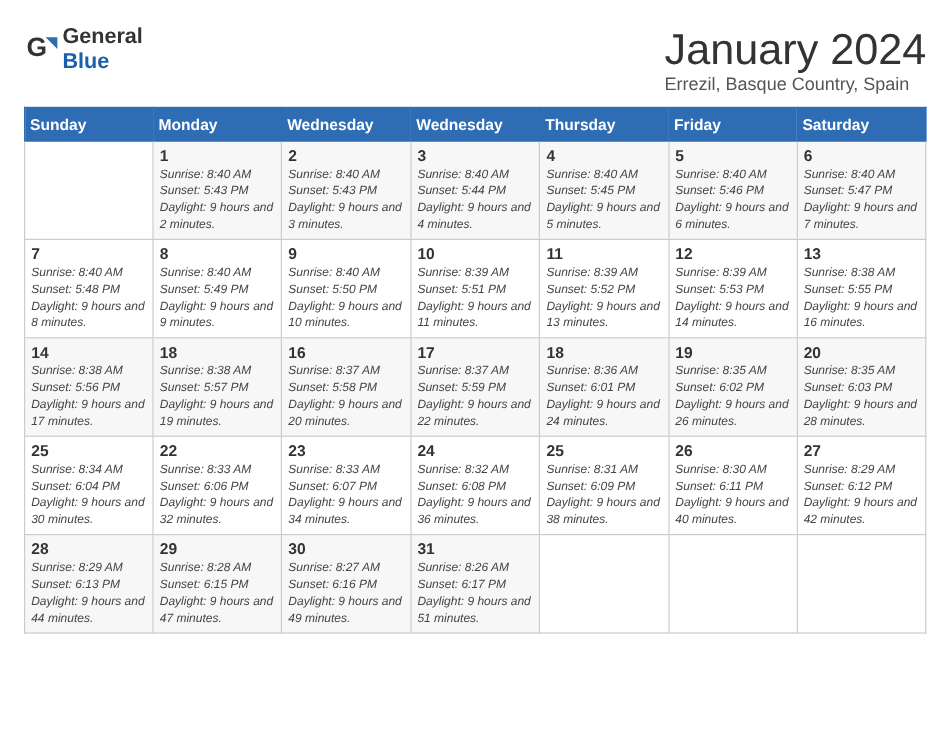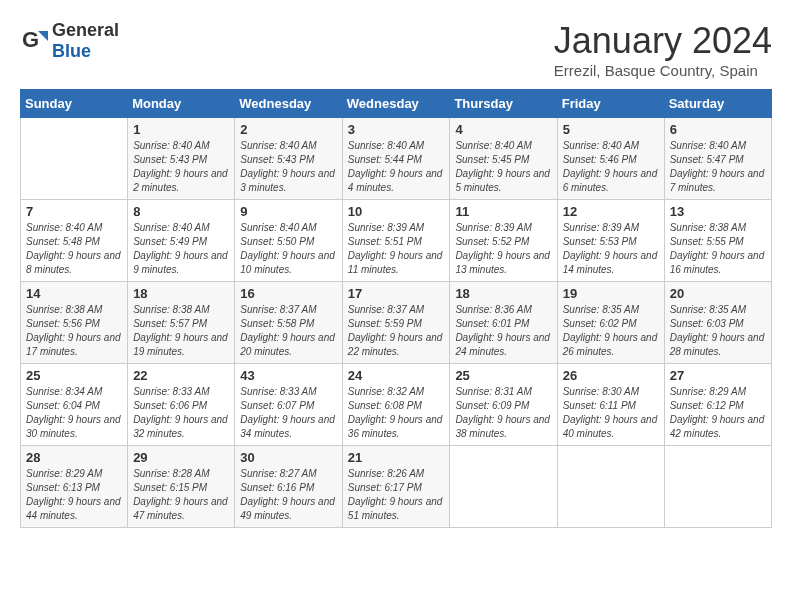--- a/index.html
+++ b/index.html
@@ -212,21 +212,21 @@
       <tr>
         <td>
           <span class="day-number">25</span>
           <div class="day-info">Sunrise: 8:34 AM<br>Sunset: 6:04 PM<br>Daylight: 9 hours and 30 minutes.</div>
         </td>
         <td>
           <span class="day-number">22</span>
           <div class="day-info">Sunrise: 8:33 AM<br>Sunset: 6:06 PM<br>Daylight: 9 hours and 32 minutes.</div>
         </td>
         <td>
-          <span class="day-number">43</span>
+          <span class="day-number">23</span>
           <div class="day-info">Sunrise: 8:33 AM<br>Sunset: 6:07 PM<br>Daylight: 9 hours and 34 minutes.</div>
         </td>
         <td>
           <span class="day-number">24</span>
           <div class="day-info">Sunrise: 8:32 AM<br>Sunset: 6:08 PM<br>Daylight: 9 hours and 36 minutes.</div>
         </td>
         <td>
           <span class="day-number">25</span>
           <div class="day-info">Sunrise: 8:31 AM<br>Sunset: 6:09 PM<br>Daylight: 9 hours and 38 minutes.</div>
         </td>
@@ -246,21 +246,21 @@
         </td>
         <td>
           <span class="day-number">29</span>
           <div class="day-info">Sunrise: 8:28 AM<br>Sunset: 6:15 PM<br>Daylight: 9 hours and 47 minutes.</div>
         </td>
         <td>
           <span class="day-number">30</span>
           <div class="day-info">Sunrise: 8:27 AM<br>Sunset: 6:16 PM<br>Daylight: 9 hours and 49 minutes.</div>
         </td>
         <td>
-          <span class="day-number">21</span>
+          <span class="day-number">31</span>
           <div class="day-info">Sunrise: 8:26 AM<br>Sunset: 6:17 PM<br>Daylight: 9 hours and 51 minutes.</div>
         </td>
         <td class="empty-cell"></td>
         <td class="empty-cell"></td>
         <td class="empty-cell"></td>
       </tr>
     </tbody>
 </table>
 
 </body></html>

